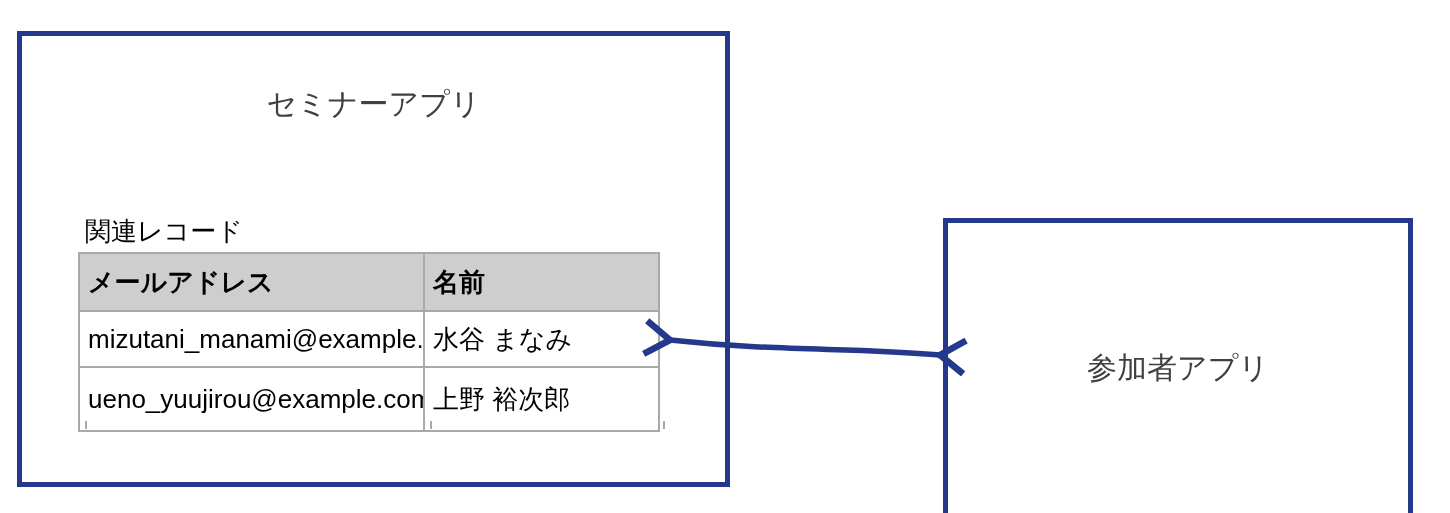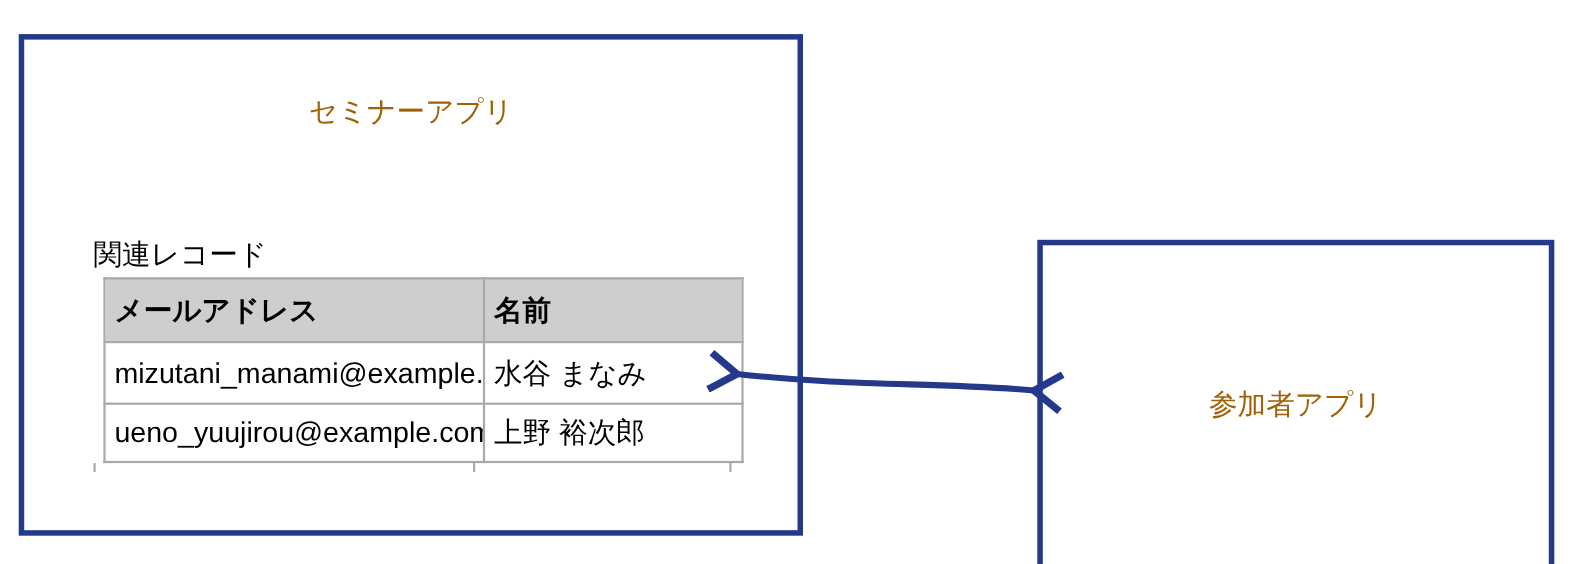--- a/index.html
+++ b/index.html
@@ -33,23 +33,23 @@
   .box-participant {
     left: 943px;
     top: 218px;
     width: 470px;
     height: 300px;
     display: flex;
     align-items: center;
     justify-content: center;
   }
   .box-title {
-    font-size: 26px;
+    font-size: 30px;
     line-height: 1.2;
-    color: #a16207;
+    color: #404040;
     white-space: nowrap;
   }
   .seminar-title {
     position: absolute;
     left: 0;
     top: 50px;
     width: 100%;
     text-align: center;
   }
 
@@ -60,21 +60,21 @@
     top: 214px;
     width: 580px;
     text-align: left;
     font-size: 26px;
     white-space: nowrap;
   }
 
   
   .records-table {
     position: absolute;
-    left: 94px;
+    left: 78px;
     top: 252px;
     width: 580px;
     border-collapse: collapse;
     table-layout: fixed;
     font-size: 26px;
   }
   .records-table col.col-email { width: 345px; }
   .records-table col.col-name  { width: 235px; }
   .records-table th,
   .records-table td {
@@ -85,21 +85,21 @@
     text-align: left;
     vertical-align: middle;
     box-sizing: border-box;
   }
   .records-table th {
     background: #cecece;
     font-weight: bold;
     height: 58px;
   }
   .records-table td { height: 56px; background: #ffffff; }
-  .records-table tr.row-2 td { height: 53px; margin-left: 31px; }
+  .records-table tr.row-2 td { height: 64px; margin-left: 31px; }
 
   
   .table-stub {
     position: absolute;
     left: 85px;
     top: 421px;
     width: 580px;
     height: 8px;
     box-sizing: border-box;
     border-left: 2px solid #a9a9a9;

